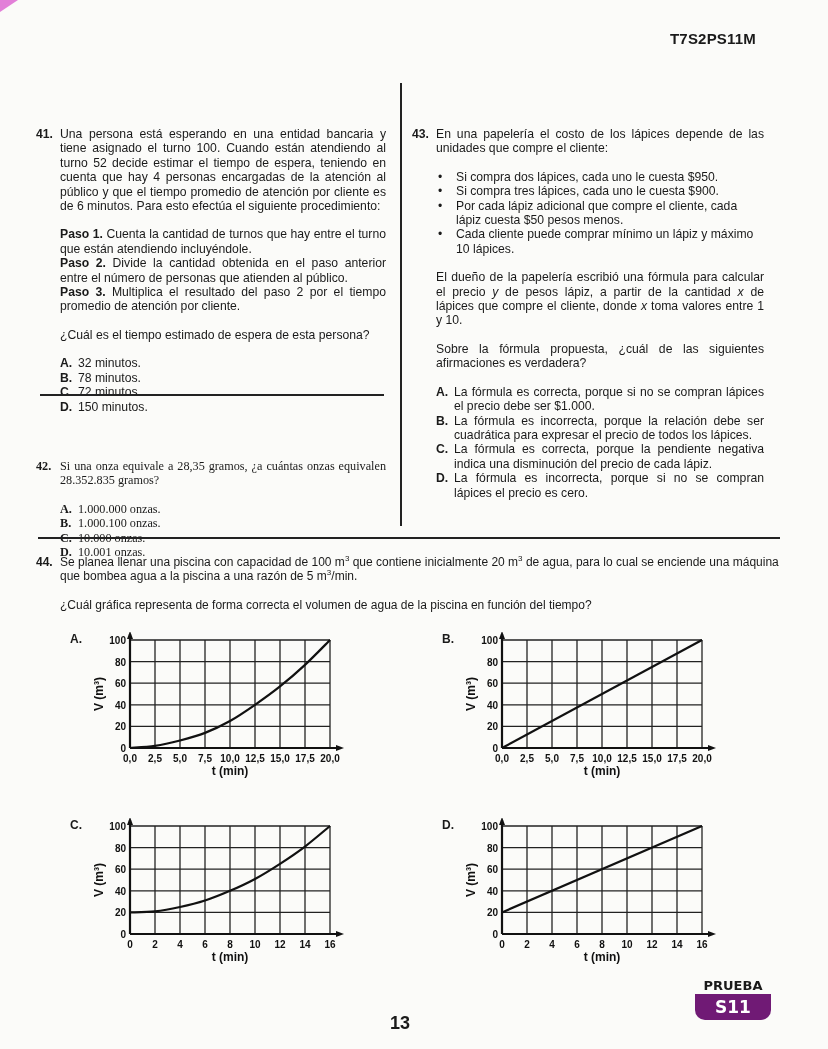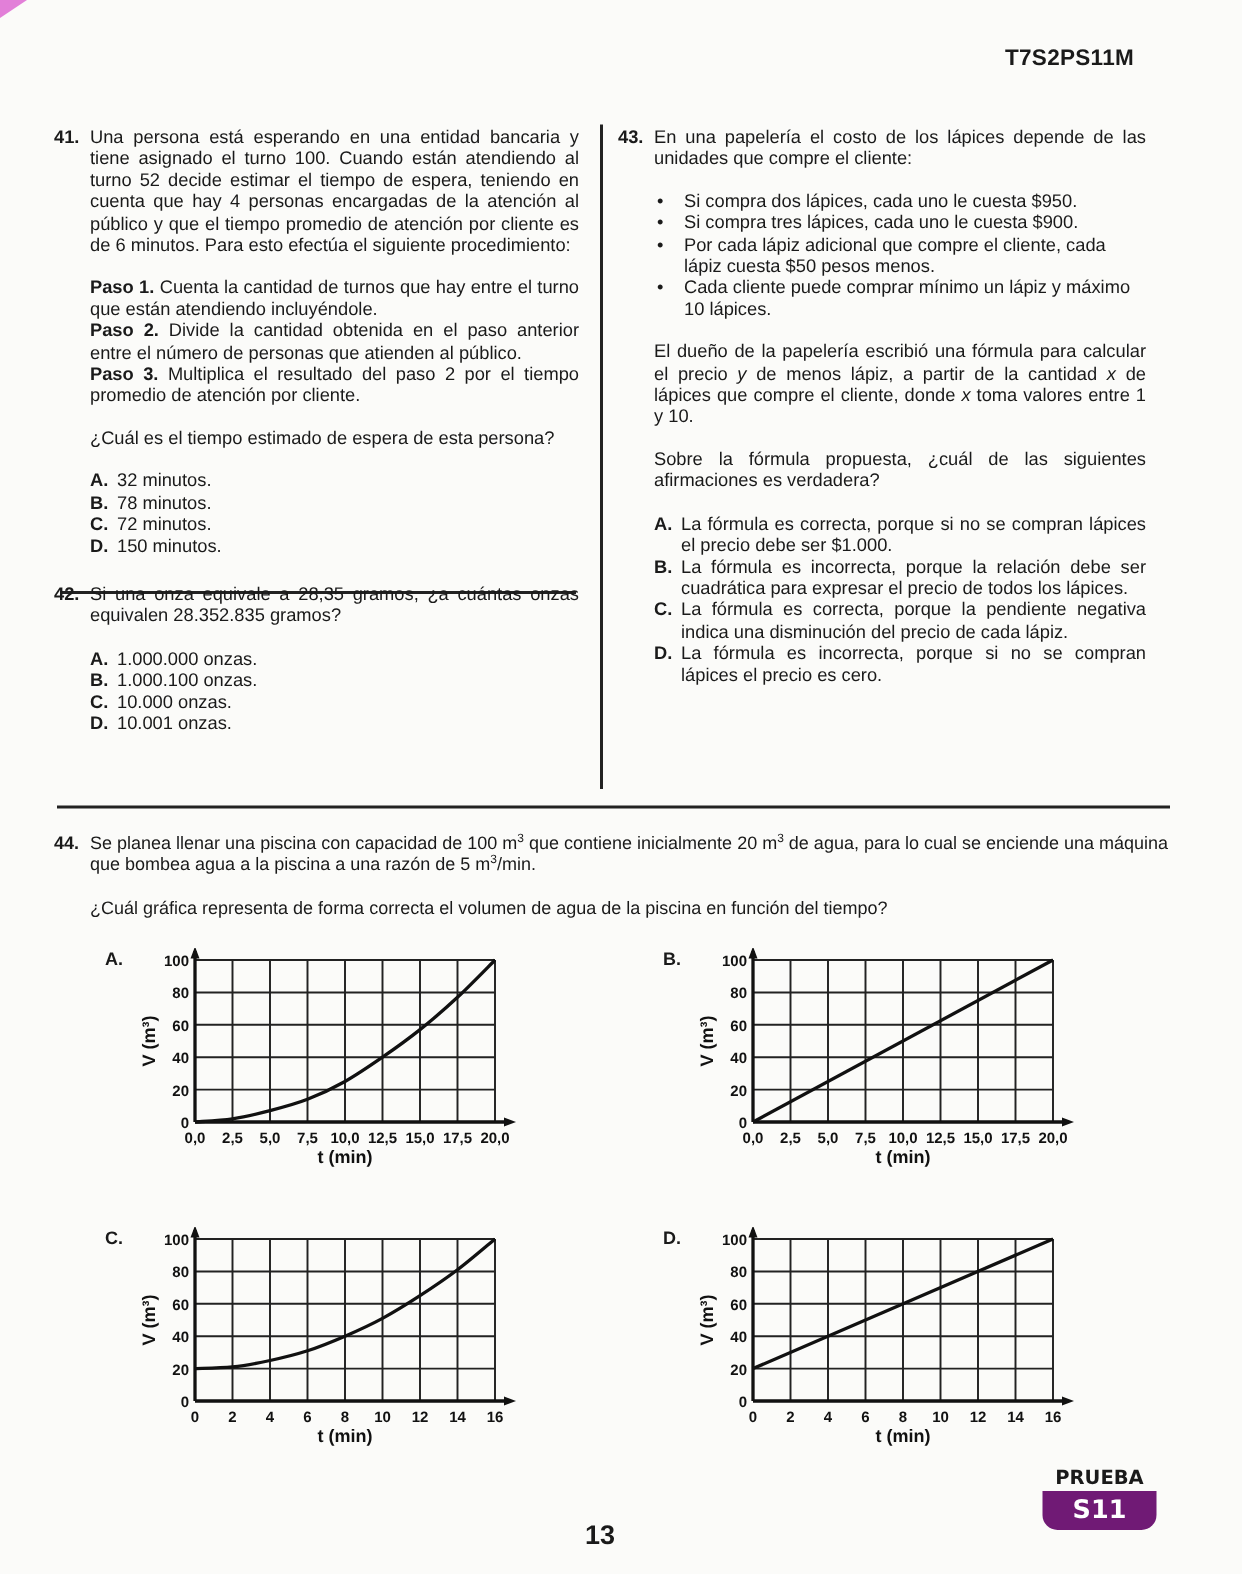--- a/index.html
+++ b/index.html
@@ -10,21 +10,21 @@
     color:#1a1a1a;
   }
   .corner-mark {
     position:absolute; left:0; top:0; width:0; height:0;
     border-top:12px solid #e27fd8; border-right:18px solid transparent;
   }
   .code {
     position:absolute; right:72px; top:30px;
     font-weight:bold; font-size:15px; letter-spacing:0.2px;
   }
-  .col { position:absolute; font-size:12.2px; line-height:14.4px; }
+  .col { position:absolute; font-size:12.2px; line-height:14.4px;margin-top:43px; }
   .col-left { left:38px; top:84px; width:348px; }
   .col-right { left:414px; top:84px; width:350px; }
   .qnum { font-weight:bold; position:absolute; left:-2px; }
   .qbody { padding-left:22px; text-align:justify; }
   .qbody p { margin:0; }
   .gap { height:14px; }
   .step-label { font-weight:bold; }
   .options { margin:0; padding-left:22px; }
   .opt { display:flex; }
   .opt .letter { font-weight:bold; width:18px; flex:none; }
@@ -86,21 +86,21 @@
       <div class="opt">
           <span class="letter">D.</span>
           <span>150 minutos.</span>
         </div>
     </div>
   </div>
 </div>
 
 <div class="hrule-left"></div>
 
-<div class="col" style="left:38px; top:389px; width:348px;">
+<div class="col" style="left:38px; top:416px; width:348px;font-family:Liberation Serif, serif;">
   <div style="position:relative;">
     <span class="qnum">42.</span>
     <div class="qbody">
       <p>Si una onza equivale a 28,35 gramos, ¿a cuántas onzas equivalen 28.352.835 gramos?</p>
       <div class="gap"></div>
     </div>
     <div class="options">
       <div class="opt">
           <span class="letter">A.</span>
           <span>1.000.000 onzas.</span>
@@ -131,21 +131,21 @@
       <div class="gap"></div>
     </div>
     <ul class="bullets">
       <li>Si compra dos lápices, cada uno le cuesta $950.</li>
       <li>Si compra tres lápices, cada uno le cuesta $900.</li>
       <li>Por cada lápiz adicional que compre el cliente, cada lápiz cuesta $50 pesos menos.</li>
       <li>Cada cliente puede comprar mínimo un lápiz y máximo 10 lápices.</li>
     </ul>
     <div class="qbody">
       <div class="gap"></div>
-      <p><span>El dueño de la papelería escribió una fórmula para calcular el precio </span><i>y</i><span> de menos lápiz, a partir de la cantidad </span><i>x</i><span> de lápices que compre el cliente, donde </span><i>x</i><span> toma valores entre 1 y 10.</span></p>
+      <p><span>El dueño de la papelería escribió una fórmula para calcular el precio </span><i>y</i><span> de pesos lápiz, a partir de la cantidad </span><i>x</i><span> de lápices que compre el cliente, donde </span><i>x</i><span> toma valores entre 1 y 10.</span></p>
       <div class="gap"></div>
       <p>Sobre la fórmula propuesta, ¿cuál de las siguientes afirmaciones es verdadera?</p>
       <div class="gap"></div>
     </div>
     <div class="options">
       <div class="opt">
           <span class="letter">A.</span>
           <span style="text-align:justify">La fórmula es correcta, porque si no se compran lápices el precio debe ser $1.000.</span>
         </div>
       <div class="opt">

